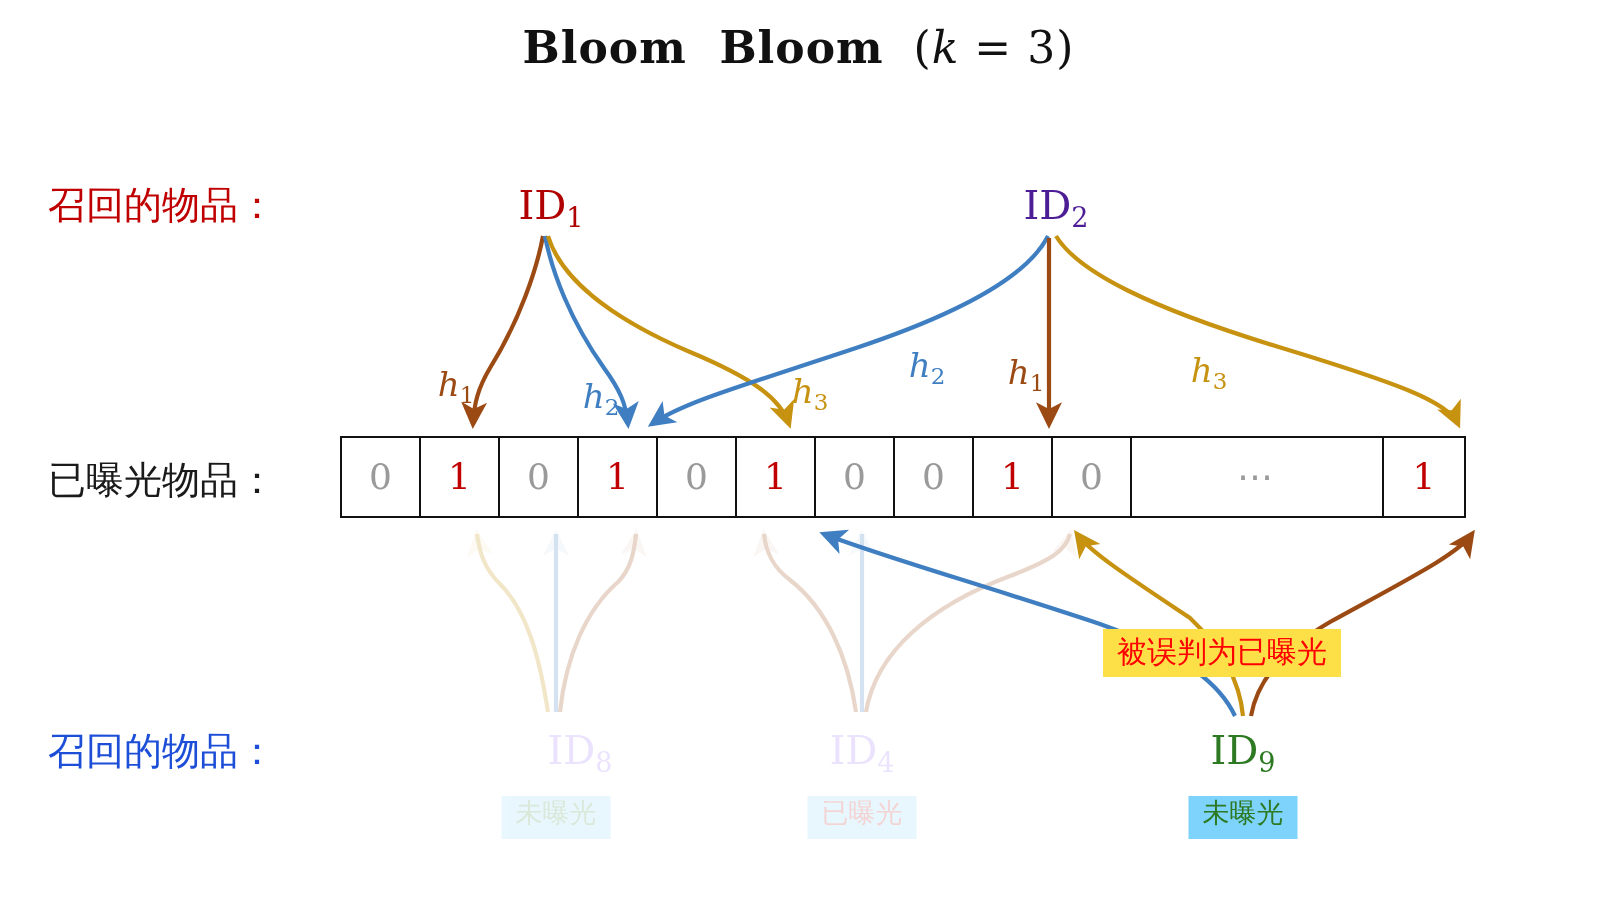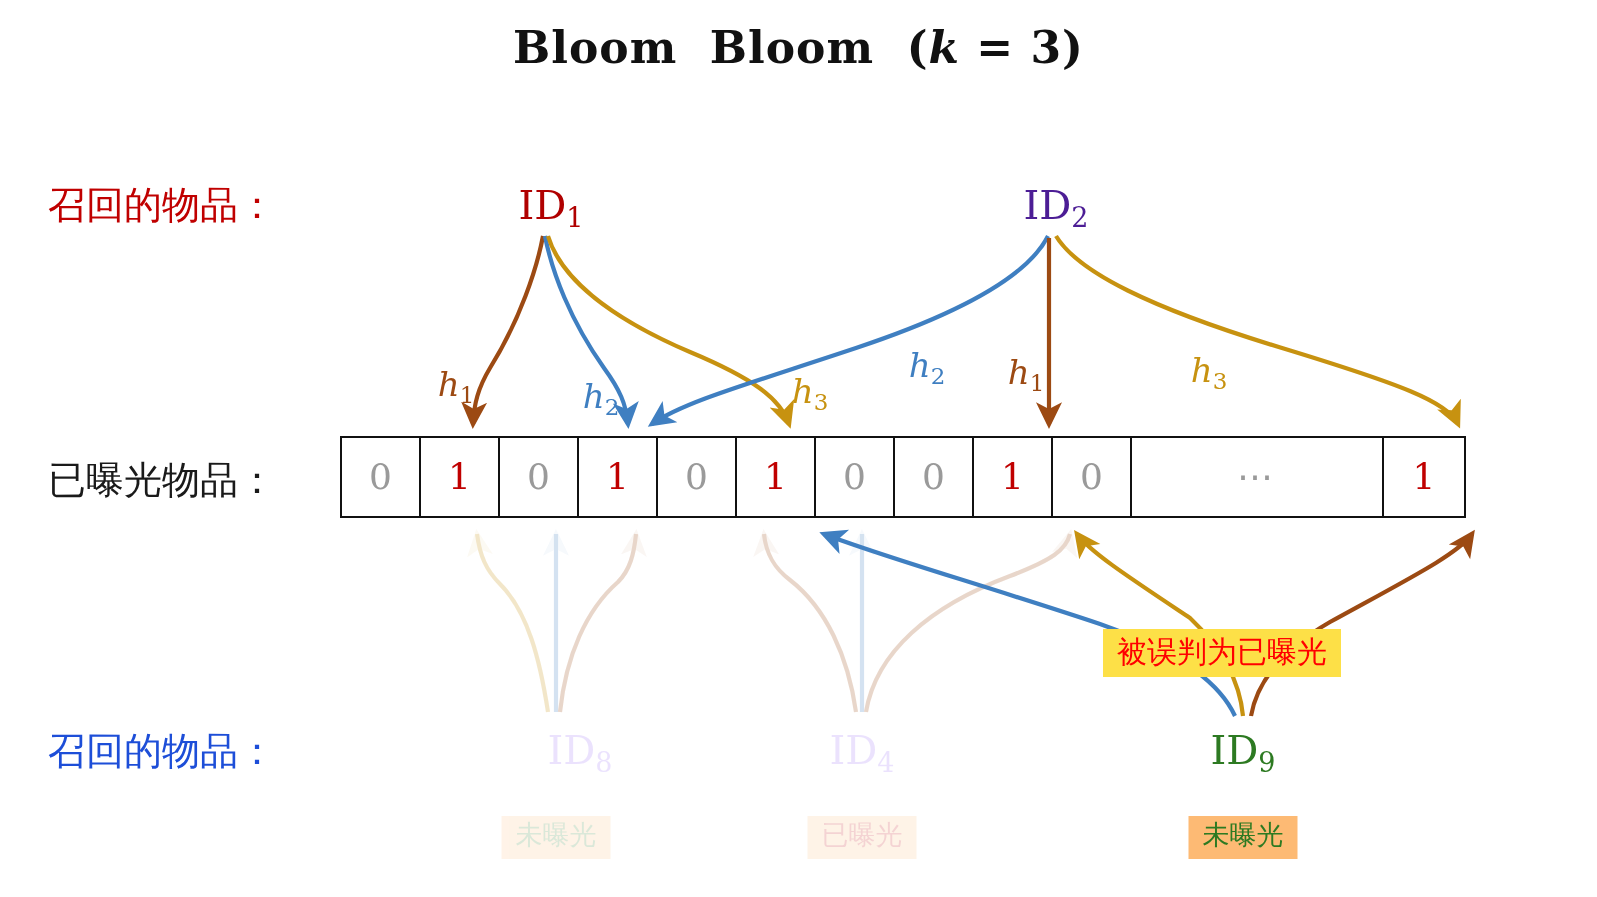--- a/index.html
+++ b/index.html
@@ -18,21 +18,21 @@
     text-align:center;
     font-family:"DejaVu Serif","Liberation Serif",serif;
     font-weight:bold;
     font-size:44px;
     color:#111111;
     letter-spacing:1px;
     white-space:pre;
   }
   .title .math{
     font-family:"DejaVu Serif","Liberation Serif",serif;
-    font-weight:bold;
+    font-weight:normal;
   }
   .title .ital{font-style:italic;}
 
   .rowlabel{
     position:absolute;
     font-family:"DejaVu Sans","Liberation Sans",sans-serif;
     font-size:38px;
     white-space:nowrap;
   }
   #label-exposed{left:48px;top:180px;color:#c00000;}
@@ -75,26 +75,25 @@
   #id1{left:551px;top:182px;color:#b00000;}
   #id2{left:1056px;top:182px;color:#4c1d95;}
   #id8{left:580px;top:727px;color:#8b5cf6;opacity:0.17;}
   #id4{left:862px;top:727px;color:#8b5cf6;opacity:0.17;}
   #id9{left:1243px;top:727px;color:#2d7a22;}
 
   .badge{
     position:absolute;
     transform:translateX(-50%);
     padding:5px 14px 8px 14px;
-    font-family:Liberation Serif, serif;
+    font-family:Liberation Mono, monospace;
     font-size:27px;
     line-height:1.1;
     white-space:nowrap;
-    background:#fdba74;
-    margin-top:20px;
+    background:#7dd3fc;
   }
   #badge8{left:556px;top:796px;color:#2d7a22;opacity:0.17;}
   #badge4{left:862px;top:796px;color:#c00000;opacity:0.17;}
   #badge9{left:1243px;top:796px;color:#2d7a22;}
 
   #misjudge{
     position:absolute;
     left:1222px;top:629px;
     transform:translateX(-50%);
     padding:6px 14px 9px 14px;

